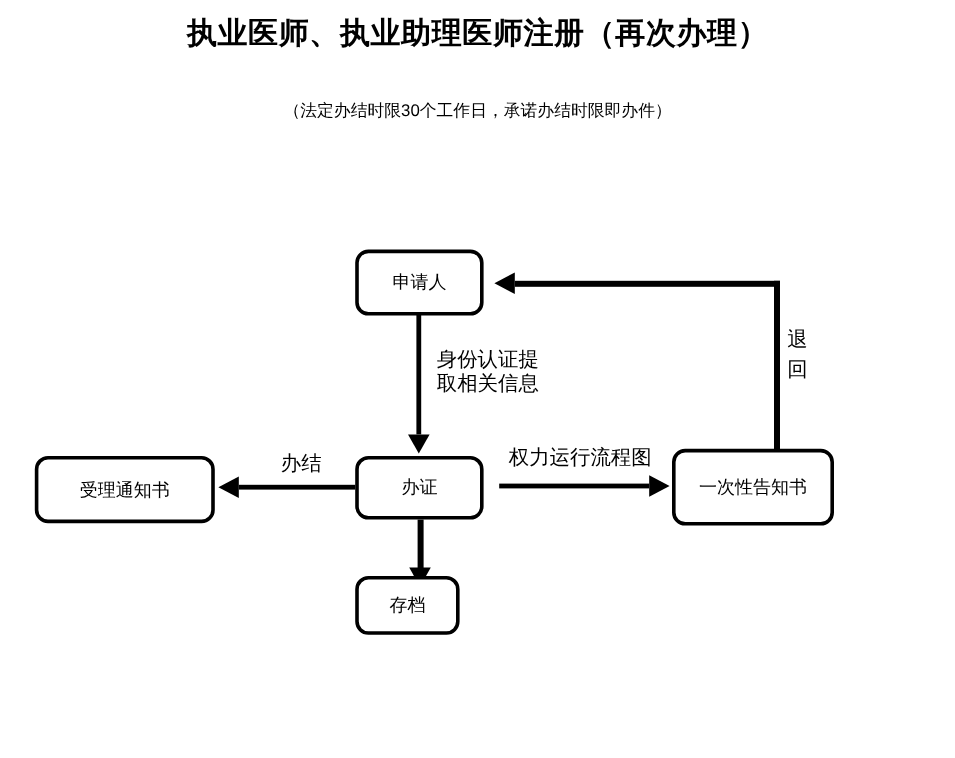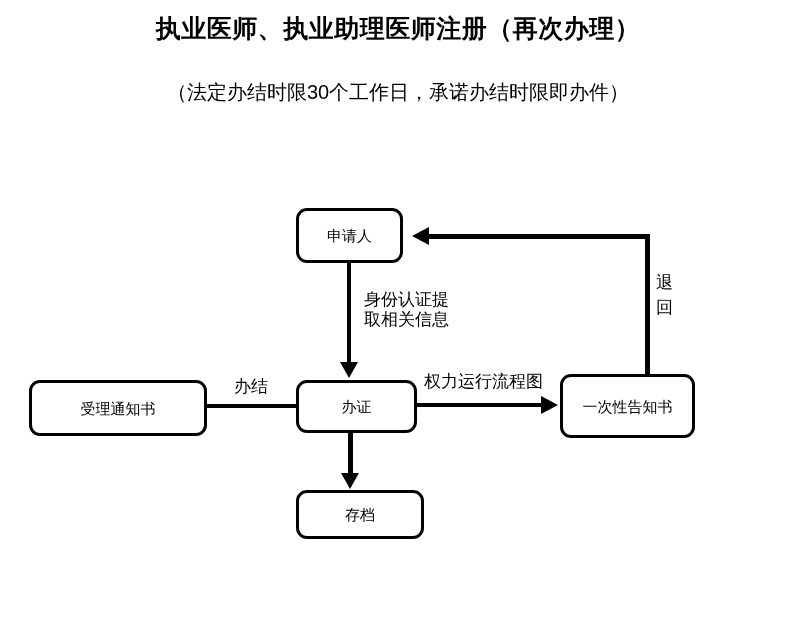--- a/index.html
+++ b/index.html
@@ -33,45 +33,45 @@
     line-height: 32px;
     letter-spacing: 0.5px;
     white-space: nowrap;
   }
   .subtitle-line {
     position: absolute;
     left: 0;
     top: 78px;
     width: 796px;
     text-align: center;
-    font-size: 20px;
+    font-size: 14px;
     font-weight: normal;
     line-height: 28px;
     white-space: nowrap;
   }
 
   
   .node {
     position: absolute;
     box-sizing: border-box;
     border: 3px solid #000000;
     border-radius: 11px;
     background: #ffffff;
     display: flex;
     align-items: center;
     justify-content: center;
     font-size: 15px;
     line-height: 1;
     white-space: nowrap;
   }
   .node-applicant { left: 296px; top: 208px; width: 107px; height: 55px; }
-  .node-process   { left: 296px; top: 380px; width: 121px; height: 53px; }
-  .node-notice    { left: 29px;  top: 380px; width: 178px; height: 56px; }
+  .node-process   { left: 296px; top: 380px; width: 107px; height: 53px; }
+  .node-notice    { left: 29px;  top: 380px; width: 150px; height: 56px; }
   .node-onetime   { left: 560px; top: 374px; width: 135px; height: 64px; }
-  .node-archive   { left: 296px; top: 490px; width: 128px; height: 49px; }
+  .node-archive   { left: 296px; top: 480px; width: 87px; height: 49px; }
 
   
   .line-v {
     position: absolute;
     width: 4px;
     background: #000000;
   }
   .line-h {
     position: absolute;
     height: 4px;

